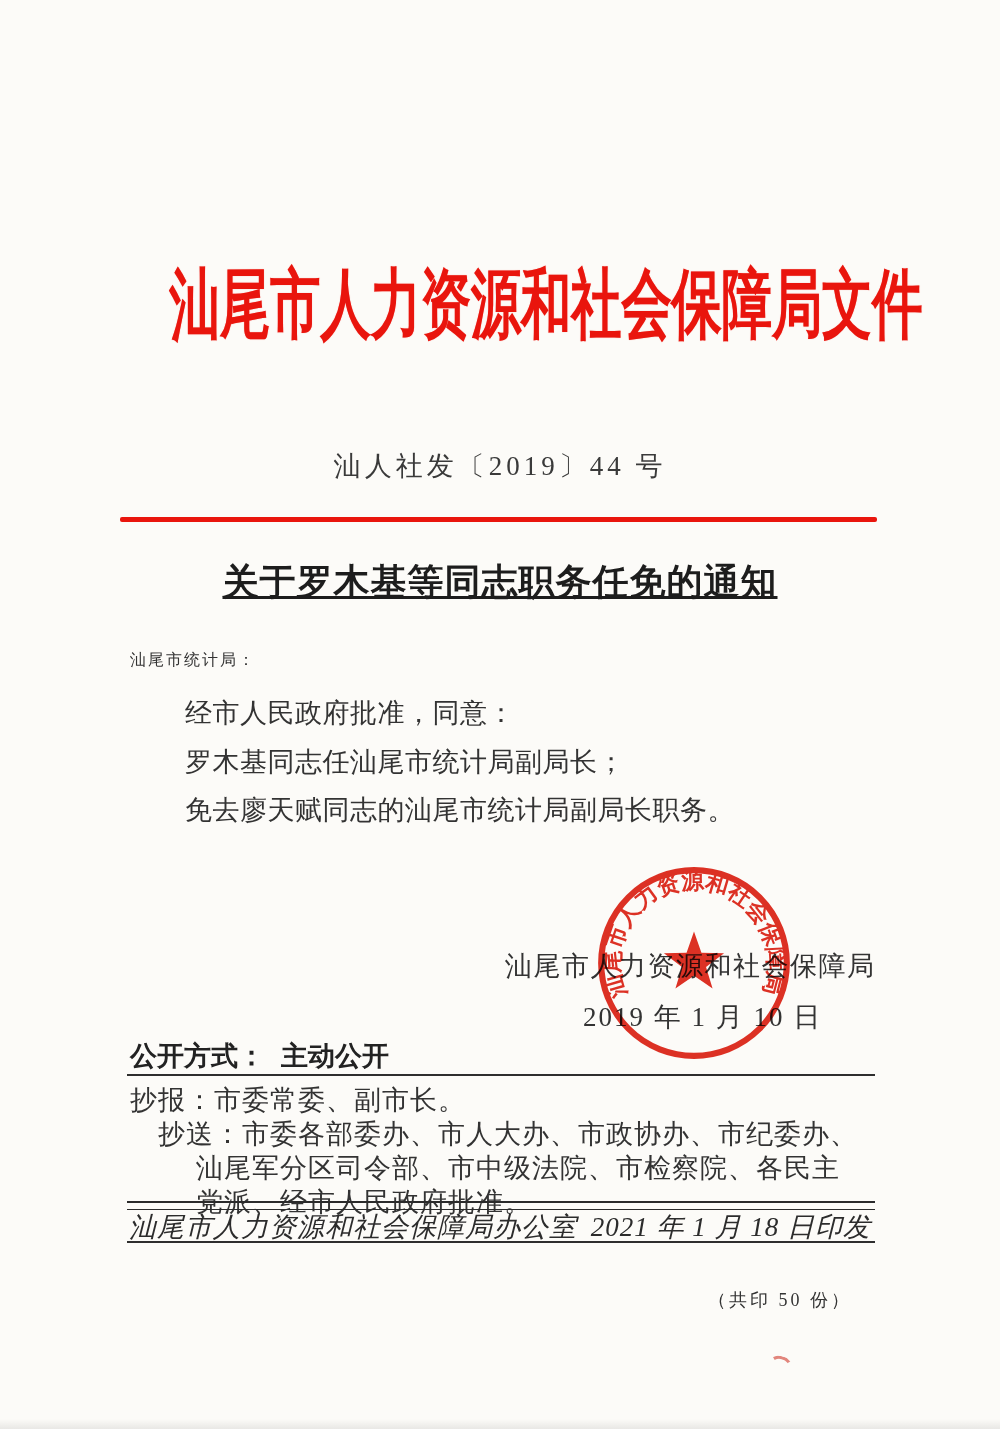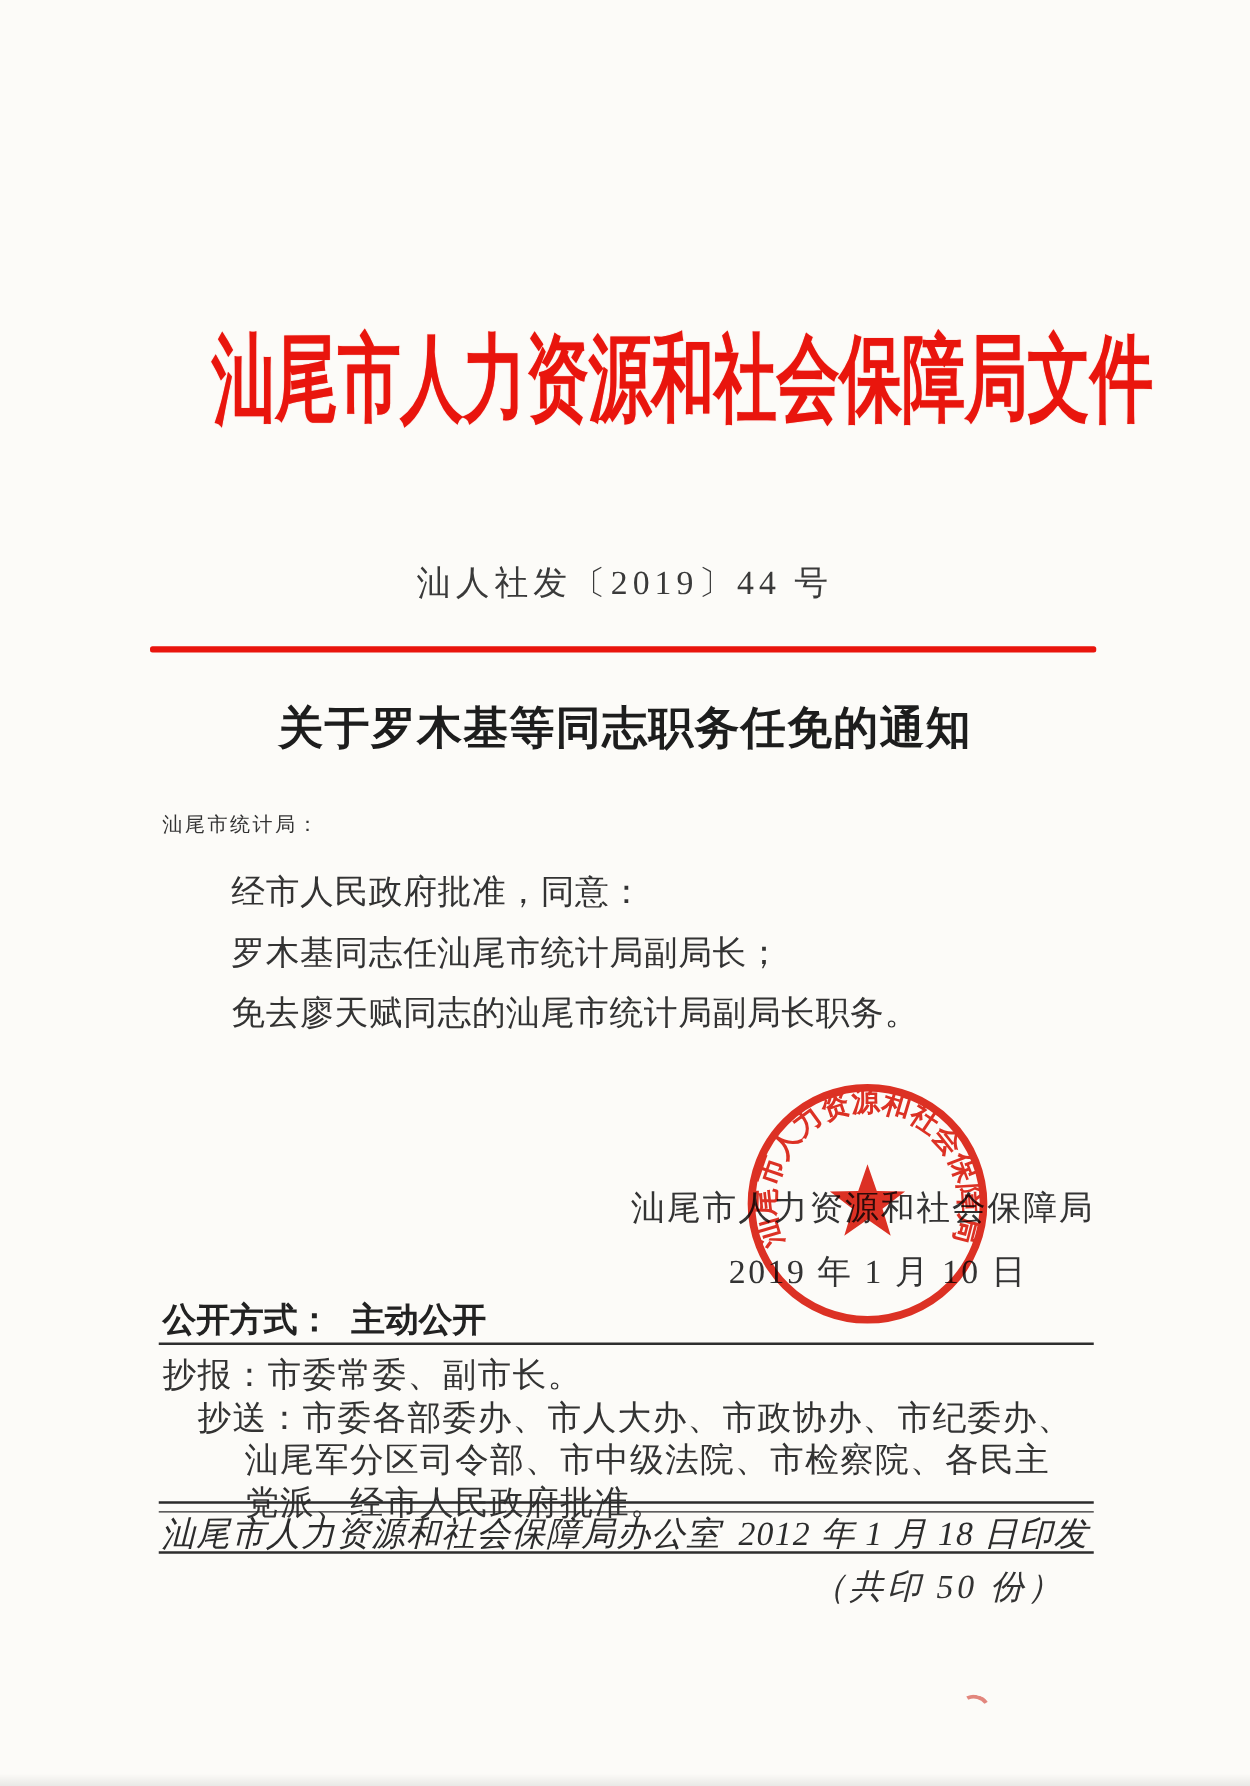--- a/index.html
+++ b/index.html
@@ -52,20 +52,21 @@
     border-radius:2px;
   }
   .doc-title{
     position:absolute;
     top:558px;left:0;width:100%;
     text-align:center;
     font-size:36px;
     font-weight:bold;
     letter-spacing:1px;
     color:#1d1d1d;
+    text-decoration:underline;
   }
   .salutation{
     position:absolute;
     top:650px;left:130px;
     font-size:16px;
     letter-spacing:2px;
     color:#333;
   }
   .para{
     position:absolute;
@@ -140,26 +141,25 @@
     display:flex;
     justify-content:space-between;
     font-size:27px;
     letter-spacing:1px;
     color:#2c2c2c;
     white-space:nowrap;
     font-style:italic;
   }
   .fo-copies{
     position:absolute;
-    top:1251px;right:148px;
-    font-size:27px;
+    top:1288px;right:148px;
+    font-size:18px;
     letter-spacing:3px;
     color:#333;
     white-space:nowrap;
-    font-style:italic;
   }
   .red-mark{
     position:absolute;
     top:1356px;left:768px;
     width:18px;height:14px;
     border:3px solid transparent;
     border-top-color:rgba(212,70,58,0.65);
     border-radius:50%;
     transform:rotate(14deg);
   }
@@ -205,21 +205,21 @@
 
   <div class="fo-row fo-report">抄报：市委常委、副市长。</div>
   <div class="fo-row fo-cc1">抄送：市委各部委办、市人大办、市政协办、市纪委办、</div>
   <div class="fo-row fo-cc2">汕尾军分区司令部、市中级法院、市检察院、各民主</div>
   <div class="fo-row fo-cc3">党派、经市人民政府批准。</div>
 
   <div class="rule rule-double"></div>
 
   <div class="fo-issuer-row">
     <span>汕尾市人力资源和社会保障局办公室</span>
-    <span>2012 年 1 月 18 日印发</span>
+    <span>2021 年 1 月 18 日印发</span>
   </div>
 
   <div class="rule rule-2"></div>
 
   <div class="fo-copies">（共印 50 份）</div>
 
   <div class="red-mark"></div>
 
 </div>
 

